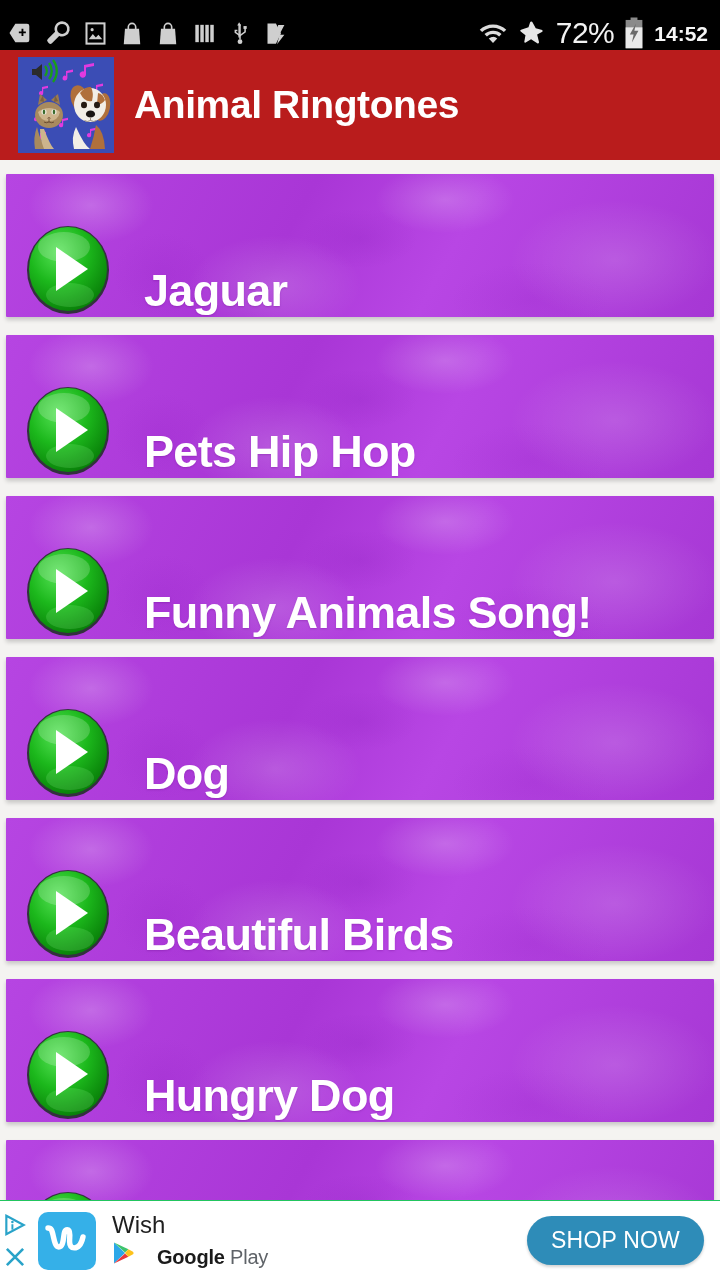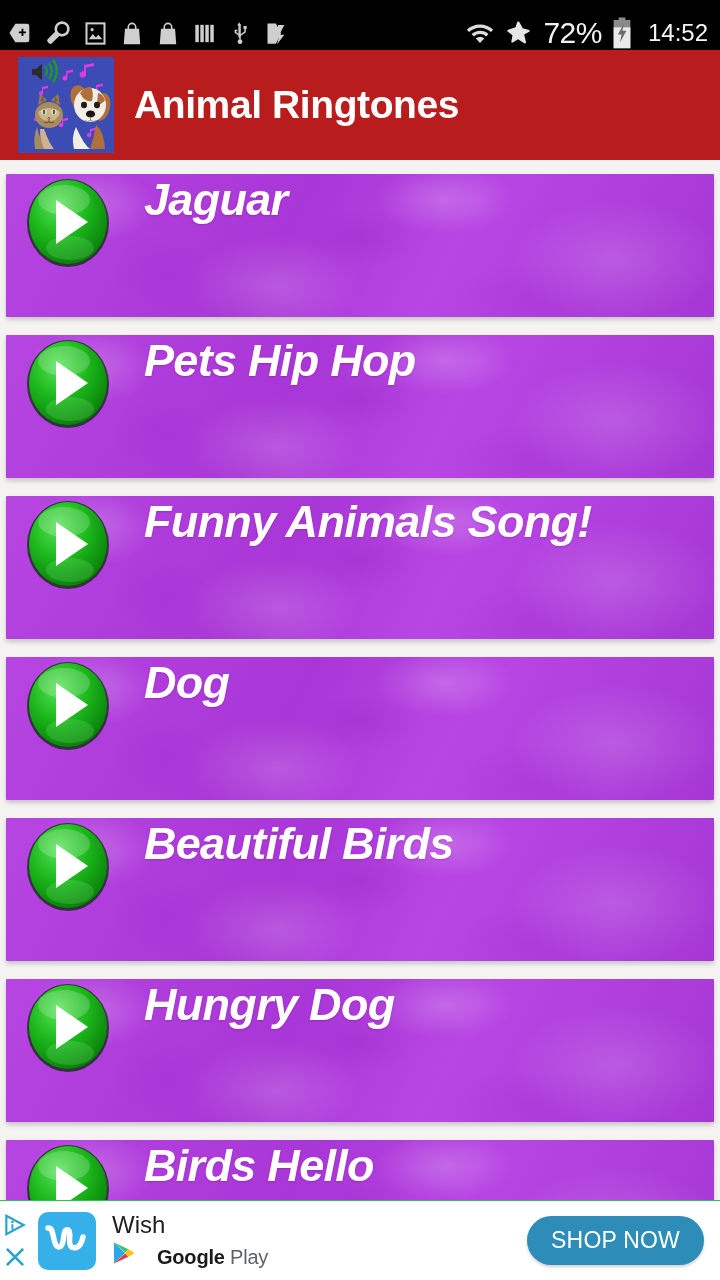--- a/index.html
+++ b/index.html
@@ -18,22 +18,22 @@
   }
   .sb-left { display:flex; align-items:center; gap:10px; flex:1; }
   .sb-right { display:flex; align-items:center; gap:9px; }
   .sb-ico { color:#cfcfcf; display:inline-flex; align-items:center; justify-content:center; }
   .sb-ico svg { display:block; }
   .sb-text {
     color:#f2f2f2; font-size:30px; font-weight:400; letter-spacing:-0.5px;
     line-height:1;
   }
   .sb-clock {
-    color:#f6f6f6; font-size:24px; font-weight:400; letter-spacing:0px;
-    line-height:1; margin-left:6px;
+    color:#f6f6f6; font-size:21px; font-weight:700; letter-spacing:0px;
+    line-height:1; margin-left:0;
   }
 
   
   .appbar {
     position:relative; height:110px; background:#b91c1c;
     display:flex; align-items:center; padding-left:18px;
     box-shadow:0 2px 3px rgba(0,0,0,0.28);
   }
   .app-icon {
     width:96px; height:96px; position:relative; flex:none;
@@ -46,33 +46,32 @@
   }
 
   
   .list {
     position:absolute; left:0; top:160px; right:0; bottom:0;
     background:#f4f3f1; padding-top:14px;
   }
   .card {
     position:relative; height:143px; margin:0 6px 18px 6px;
     border-radius:1px; overflow:hidden;
-    display:flex; align-items:flex-start;
+    display:flex; align-items:flex-end;
     box-shadow:0 3px 4px rgba(0,0,0,0.18);
     background-color:#b341e0;
     background-image:
       radial-gradient(ellipse 90px 55px at 12% 22%, rgba(255,255,255,0.22), rgba(255,255,255,0) 70%),
       radial-gradient(ellipse 120px 70px at 38% 78%, rgba(255,255,255,0.17), rgba(255,255,255,0) 72%),
       radial-gradient(ellipse 100px 48px at 62% 18%, rgba(255,255,255,0.20), rgba(255,255,255,0) 70%),
       radial-gradient(ellipse 140px 80px at 86% 60%, rgba(255,255,255,0.15), rgba(255,255,255,0) 75%),
       radial-gradient(ellipse 80px 42px at 50% 45%, rgba(140,30,190,0.22), rgba(140,30,190,0) 72%),
       radial-gradient(ellipse 70px 60px at 22% 70%, rgba(150,35,200,0.20), rgba(150,35,200,0) 70%),
       radial-gradient(ellipse 110px 52px at 74% 88%, rgba(150,35,200,0.18), rgba(150,35,200,0) 72%),
       linear-gradient(118deg, #b645e2 0%, #a936d6 40%, #b846e4 62%, #a637d4 100%);
-    font-style: italic;
   }
   .card.partial { height:143px; margin-bottom:0; }
   .play-btn { flex:none; margin-left:14px; width:96px; height:96px; }
   .play-btn svg { display:block; }
   .card-label {
     color:#ffffff; font-weight:bold; font-size:45px; letter-spacing:-0.7px;
     margin-left:28px; white-space:nowrap;
     text-shadow:0 1px 2px rgba(90,0,120,0.25);
   }
 

